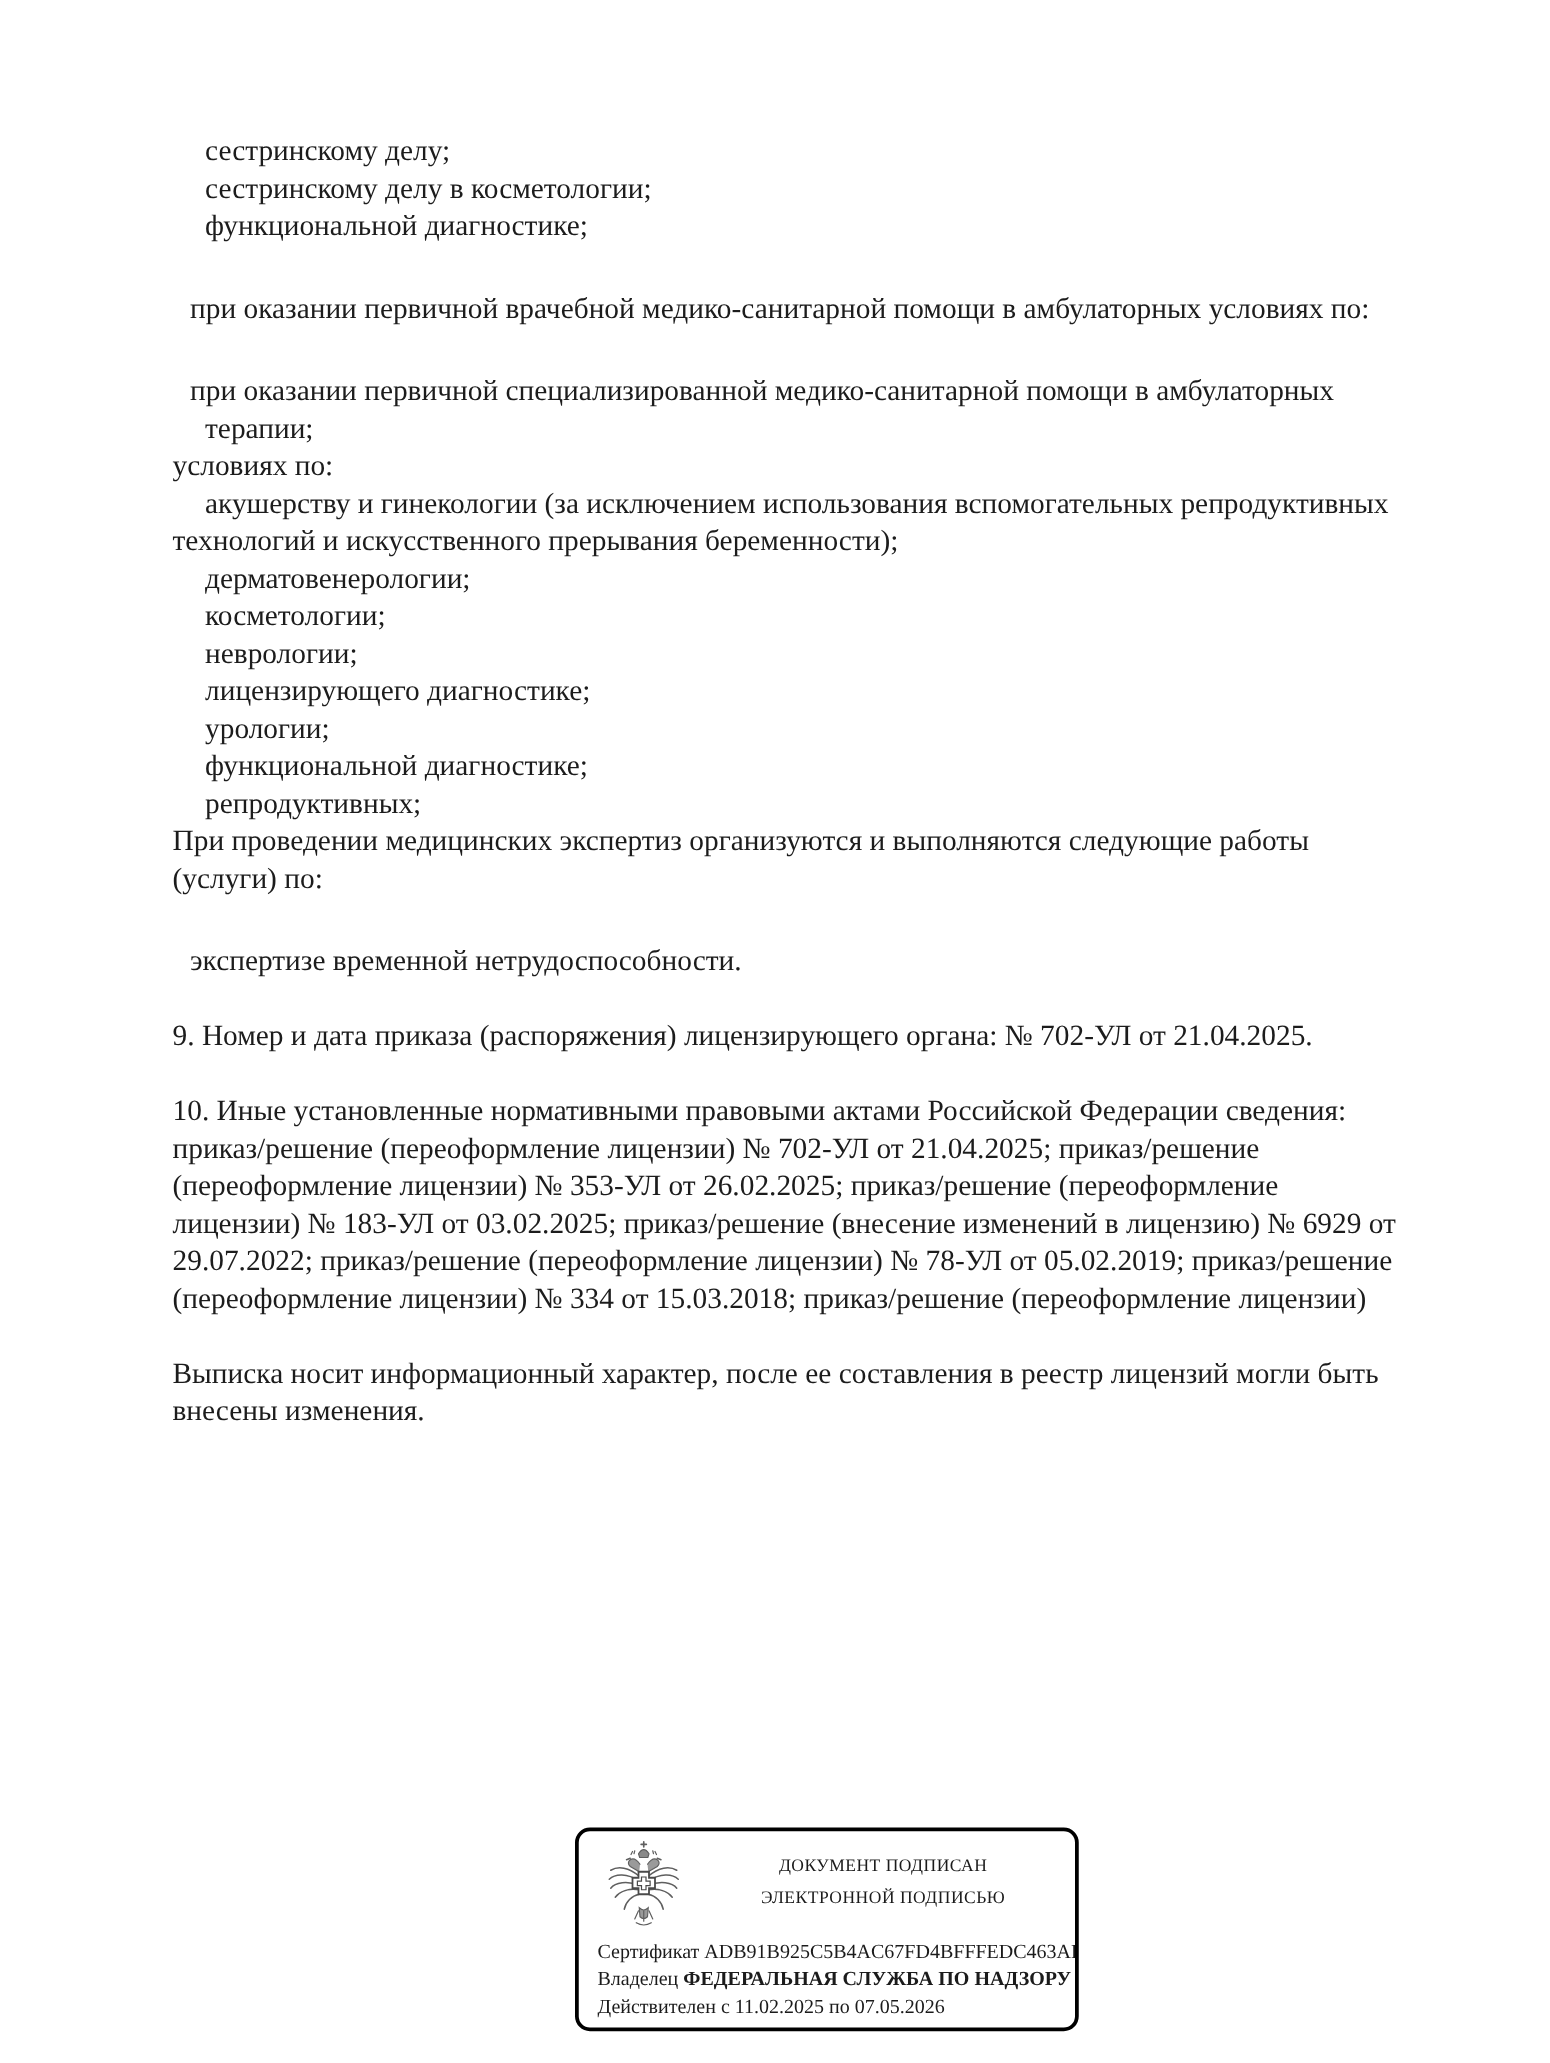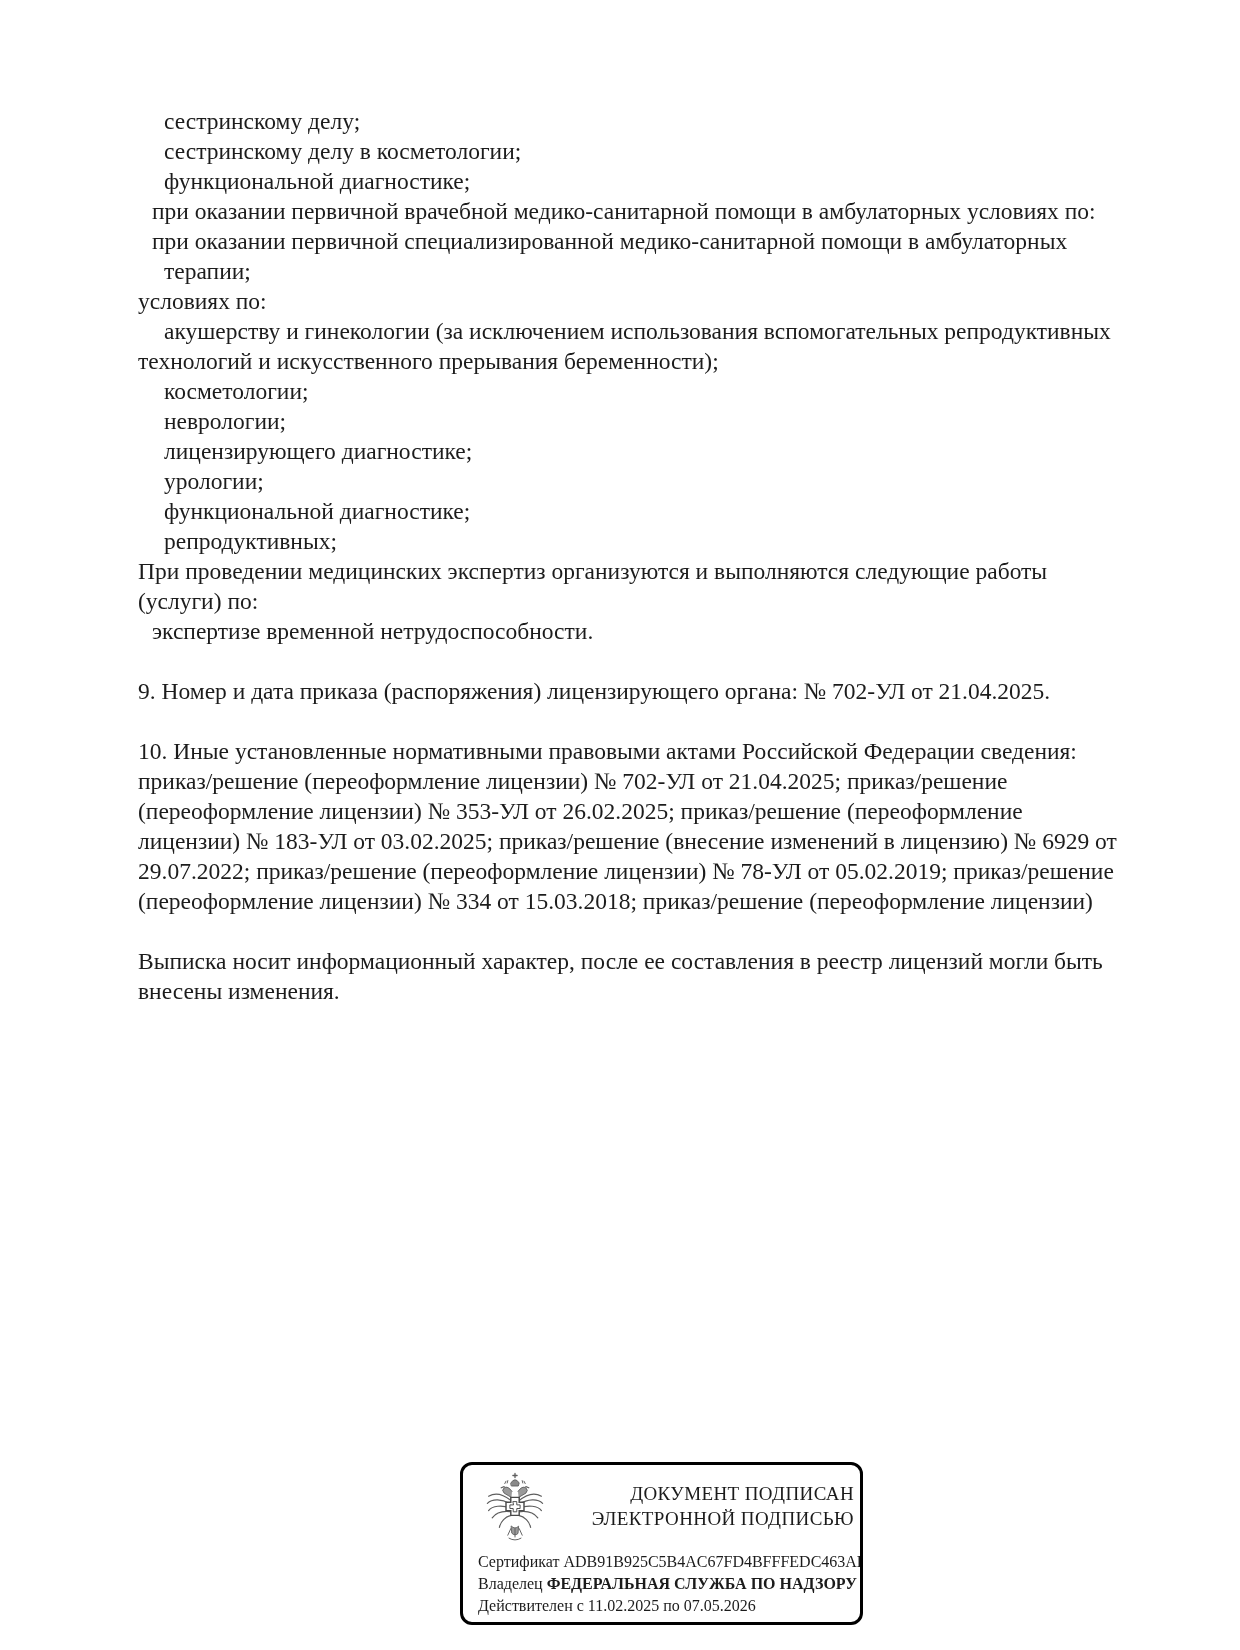--- a/index.html
+++ b/index.html
@@ -22,21 +22,21 @@
     top: 106px;
     width: 1010px;
   }
   .block { margin: 0 0 30px 0; }
   .line {
     font-size: 23.5px;
     line-height: 30px;
     white-space: nowrap;
   }
   .ind0 { padding-left: 0; }
-  .ind1 { padding-left: 14px; }
+  .ind1 { padding-left: 14px; margin-top: 36px; }
   .ind2 { padding-left: 26px; }
 
   
   .stamp {
     position: absolute;
     left: 460px;
     top: 1462px;
     width: 403px;
     height: 163px;
     border: 3px solid #000000;
@@ -55,22 +55,22 @@
     left: 22px;
     top: 6px;
     width: 60px;
     height: 78px;
   }
   .stamp-title {
     position: absolute;
     left: 96px;
     right: 6px;
     top: 16px;
-    text-align: right;
-    font-size: 19px;
+    text-align: center;
+    font-size: 14px;
     line-height: 25px;
     letter-spacing: 0.4px;
     color: #1b1b1b;
   }
   .stamp-fields {
     position: absolute;
     left: 15px;
     right: 0;
     top: 86px;
     font-size: 16px;
@@ -89,20 +89,21 @@
       <div class="block">
         <div class="line ind2">сестринскому делу;</div>
         <div class="line ind2">сестринскому делу в косметологии;</div>
         <div class="line ind2">функциональной диагностике;</div>
         <div class="line ind1">при оказании первичной врачебной медико-санитарной помощи в амбулаторных условиях по:</div>
         <div class="line ind1">при оказании первичной специализированной медико-санитарной помощи в амбулаторных</div>
         <div class="line ind2">терапии;</div>
         <div class="line ind0">условиях по:</div>
         <div class="line ind2">акушерству и гинекологии (за исключением использования вспомогательных репродуктивных</div>
         <div class="line ind0">технологий и искусственного прерывания беременности);</div>
+        <div class="line ind2">дерматовенерологии;</div>
         <div class="line ind2">косметологии;</div>
         <div class="line ind2">неврологии;</div>
         <div class="line ind2">лицензирующего диагностике;</div>
         <div class="line ind2">урологии;</div>
         <div class="line ind2">функциональной диагностике;</div>
         <div class="line ind2">репродуктивных;</div>
         <div class="line ind0">При проведении медицинских экспертиз организуются и выполняются следующие работы</div>
         <div class="line ind0">(услуги) по:</div>
         <div class="line ind1">экспертизе временной нетрудоспособности.</div>
       </div>

